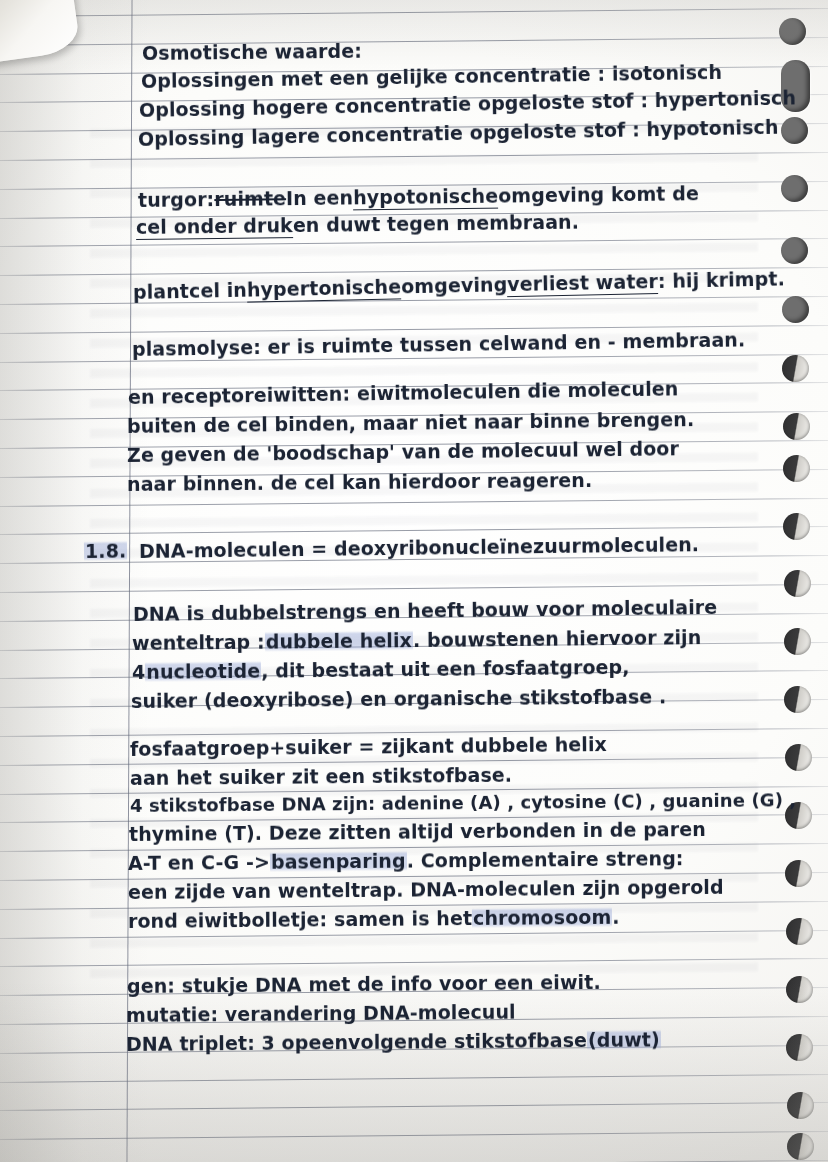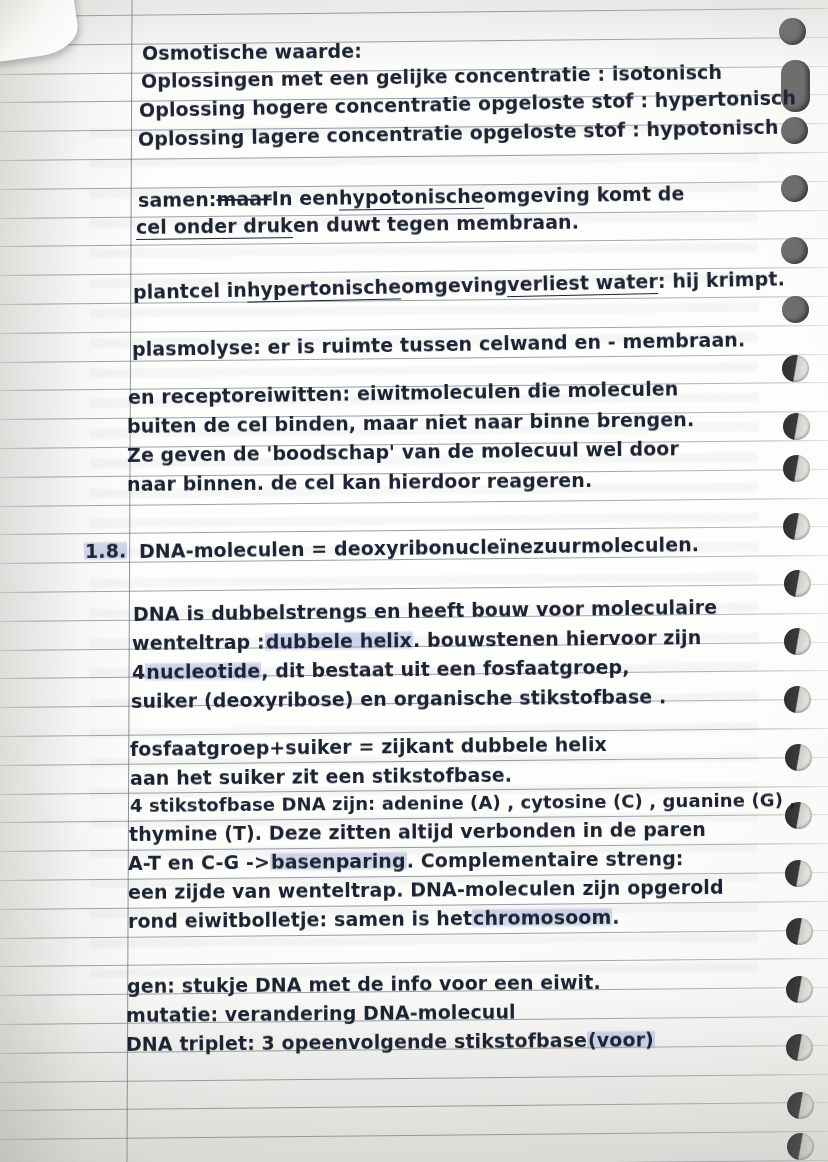--- a/index.html
+++ b/index.html
@@ -229,21 +229,21 @@
     <span class="w">Oplossingen met een gelijke concentratie : isotonisch</span>
   </div>
   <div class="hand ink-blur" style="left:139px; top:99px; font-size:19px; transform:rotate(-1.1deg);">
     <span class="w">Oplossing  hogere concentratie opgeloste stof : hypertonisch</span>
   </div>
   <div class="hand ink-blur" style="left:138px; top:128px; font-size:19px; transform:rotate(-1.1deg);">
     <span class="w">Oplossing lagere concentratie opgeloste stof : hypotonisch</span>
   </div>
 
   <div class="hand ink-blur" style="left:138px; top:189px; font-size:19px; transform:rotate(-0.7deg);">
-    <span class="w">samen:</span><span class="w strike">maar</span><span class="w">In een </span><span class="w ul">hypotonische</span><span class="w"> omgeving komt de</span>
+    <span class="w">turgor:</span><span class="w strike">ruimte</span><span class="w">In een </span><span class="w ul">hypotonische</span><span class="w"> omgeving komt de</span>
   </div>
   <div class="hand ink-blur" style="left:136px; top:216px; font-size:19px; transform:rotate(-0.7deg);">
     <span class="w ul">cel onder druk</span><span class="w"> en duwt tegen membraan.</span>
   </div>
 
   <div class="hand ink-blur" style="left:133px; top:281px; font-size:19px; transform:rotate(-1.2deg);">
     <span class="w">plantcel in </span><span class="w ul">hypertonische</span><span class="w"> omgeving </span><span class="w ul">verliest water</span><span class="w">: hij krimpt.</span>
   </div>
 
   <div class="hand ink-blur" style="left:132px; top:338px; font-size:19px; transform:rotate(-0.9deg);">
@@ -305,16 +305,16 @@
     <span class="w">rond eiwitbolletje: samen is het </span><span class="w hl">chromosoom</span><span class="w">.</span>
   </div>
 
   <div class="hand ink-blur" style="left:127px; top:975px; font-size:19px; transform:rotate(-0.5deg);">
     <span class="w">gen: stukje DNA met de info voor een eiwit.</span>
   </div>
   <div class="hand ink-blur" style="left:126px; top:1004px; font-size:19px; transform:rotate(-0.5deg);">
     <span class="w">mutatie: verandering  DNA-molecuul</span>
   </div>
   <div class="hand ink-blur" style="left:126px; top:1033px; font-size:19px; transform:rotate(-0.5deg);">
-    <span class="w">DNA triplet: 3 opeenvolgende stikstofbase </span><span class="w hl">(voor)</span>
+    <span class="w">DNA triplet: 3 opeenvolgende stikstofbase </span><span class="w hl">(duwt)</span>
   </div>
 
 </div>
 
 </body></html>

